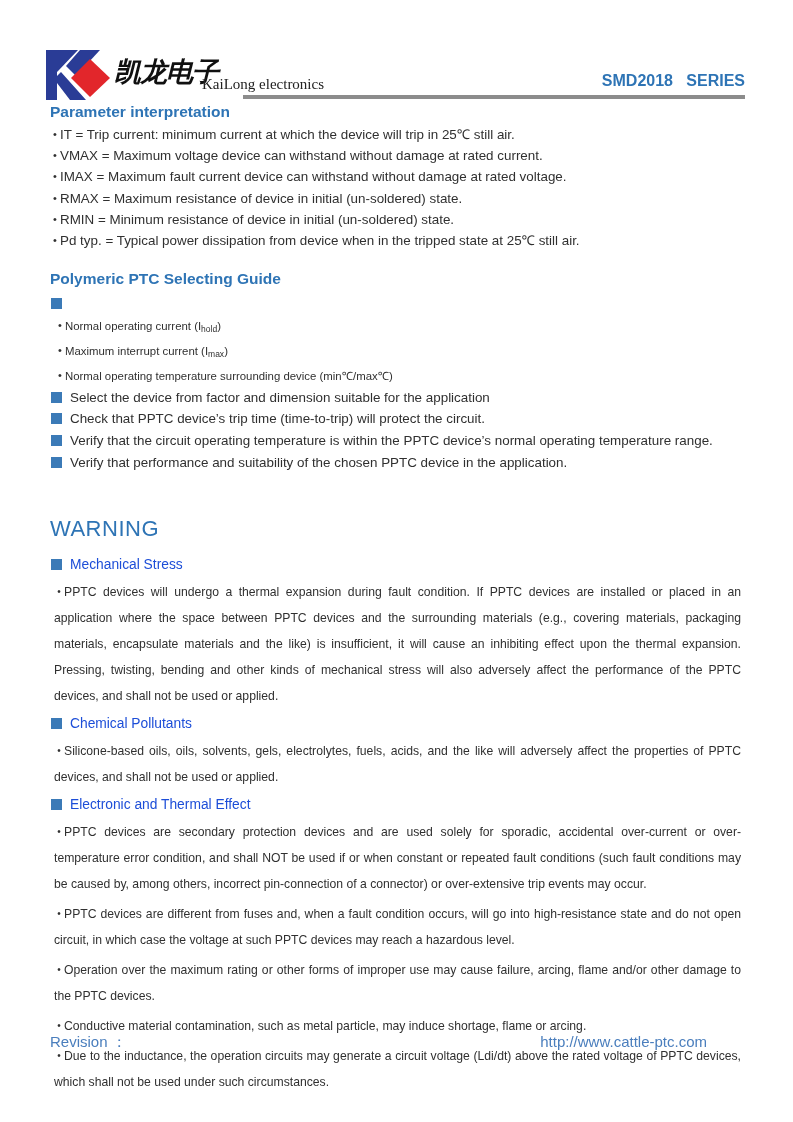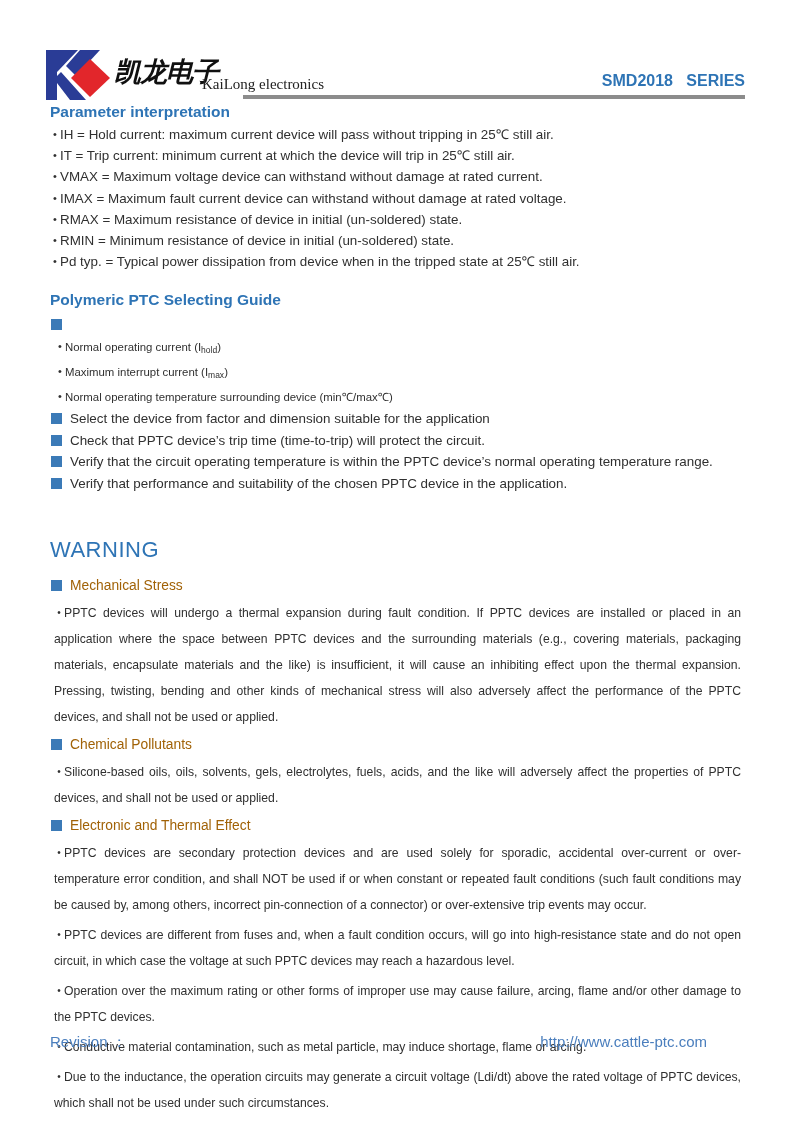--- a/index.html
+++ b/index.html
@@ -26,21 +26,21 @@
   .row{display:block;}
   .dot{display:inline-block;width:10px;text-align:center;color:#303030;font-size:11px;
     vertical-align:1px;}
   .sq{display:inline-block;width:11px;height:11px;background:#3B7AB7;margin:0 8px 0 1px;
     vertical-align:-1px;}
   .plist .row{font-size:13.4px;line-height:21.2px;}
   .steps .row{font-size:13.4px;line-height:21.6px;}
   .sublist .row{font-size:11.4px;line-height:21px;padding-left:5px;}
   .subsc{font-size:8.5px;vertical-align:-2px;}
   
-  .w-sub{font-size:13.8px;line-height:20px;margin-top:5px;color:#a16207;}
+  .w-sub{font-size:13.8px;line-height:20px;margin-top:5px;color:#1d4ed8;}
   .w-par{font-size:12.2px;line-height:26px;text-align:justify;margin:4px;color:#303030;}
   .w-par .dot{font-size:10px;}
   
   .footer{position:absolute;left:50px;right:48px;top:1033px;display:flex;
     justify-content:space-between;font-size:15px;color:#4A7EBD;}
   .footer .url{margin-right:38px;color:#4A7EBD;text-decoration:none;}
   .footer .rev{white-space:pre;}
 </style>
 </head>
 <body>
@@ -56,21 +56,20 @@
     </svg>
     <span class="logo-cjk">凯龙电子</span>
     <span class="logo-latin">KaiLong electronics</span>
     <span class="series">SMD2018   SERIES</span>
     <div class="header-rule"></div>
   </div>
 
   <p class="h-blue" style="margin-top:5px;">Parameter interpretation</p>
 
   <div class="plist" style="margin-top:3px;">
-    <div class="row"><span class="dot">•</span><span>IH = Hold current: maximum current device will pass without tripping in 25℃  still air.</span></div>
     <div class="row"><span class="dot">•</span><span>IT = Trip current: minimum current at which the device will trip in 25℃  still air.</span></div>
     <div class="row"><span class="dot">•</span><span>VMAX = Maximum voltage device can withstand without damage at rated current.</span></div>
     <div class="row"><span class="dot">•</span><span>IMAX = Maximum fault current device can withstand without damage at rated voltage.</span></div>
     <div class="row"><span class="dot">•</span><span>RMAX = Maximum resistance of device in initial (un-soldered) state.</span></div>
     <div class="row"><span class="dot">•</span><span>RMIN = Minimum resistance of device in initial (un-soldered) state.</span></div>
     <div class="row"><span class="dot">•</span><span>Pd typ. = Typical power dissipation from device when in the tripped state at 25℃  still air.</span></div>
   </div>
 
   <p class="h-blue" style="margin-top:19px;">Polymeric PTC Selecting Guide</p>
 

